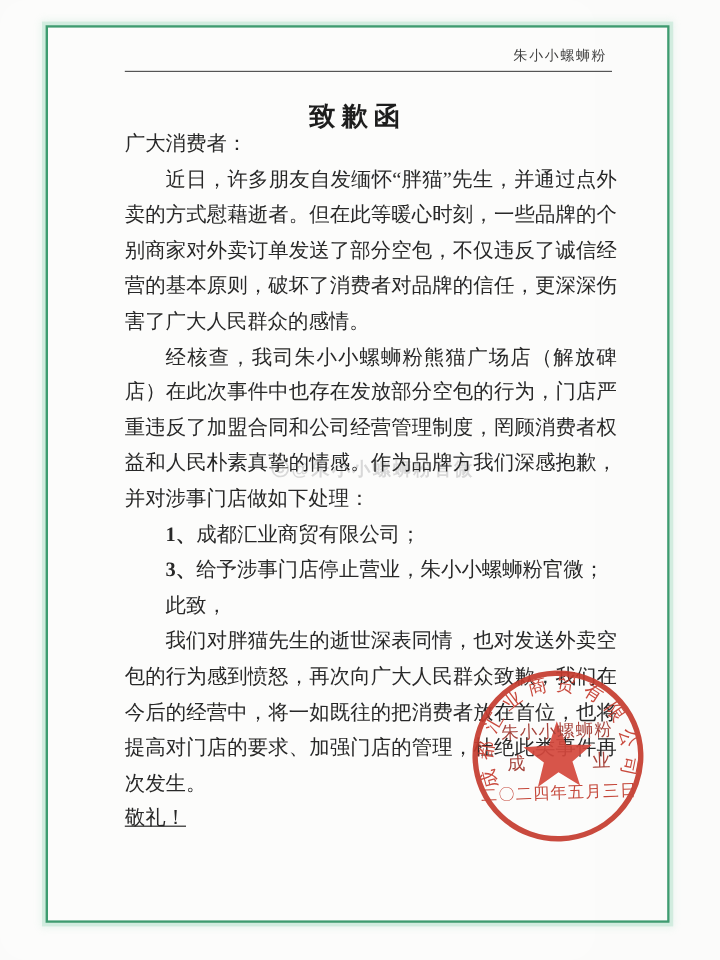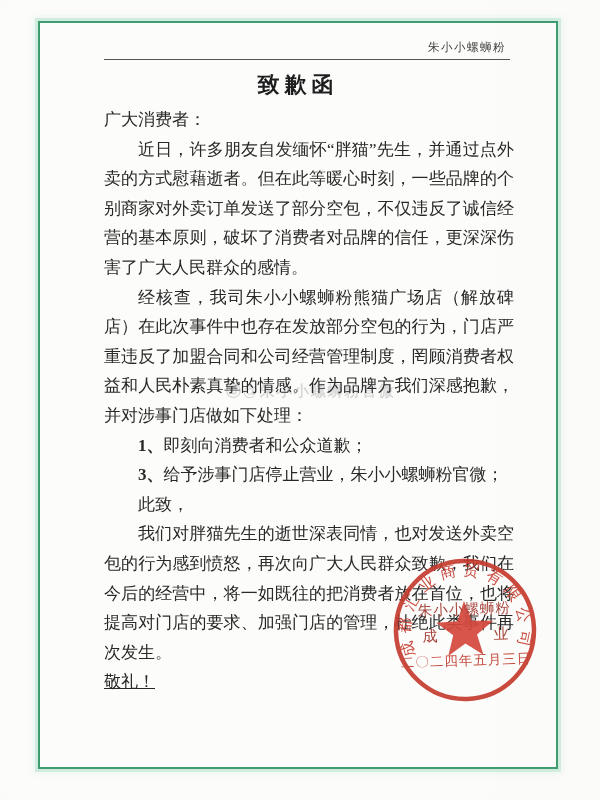--- a/index.html
+++ b/index.html
@@ -18,21 +18,21 @@
   }
   .letterhead{
     position:absolute;left:104px;top:36px;width:402px;height:23px;
     border-bottom:1.5px solid #555;
     text-align:right;
     font-size:11.5px;color:#3e3e3e;letter-spacing:1.5px;
     line-height:23px;padding-right:4px;
     z-index:2;
   }
   .title{
-    position:absolute;left:38px;top:70px;width:520px;margin:0;
+    position:absolute;left:38px;top:82px;width:520px;margin:0;
     text-align:center;
     font-size:22px;font-weight:bold;color:#1d1d1d;letter-spacing:5px;
     z-index:2;
   }
   .body{
     position:absolute;left:104px;top:105px;width:410px;
     font-size:17px;line-height:29.6px;color:#282828;
     text-align:justify;
     z-index:2;
   }
@@ -64,21 +64,21 @@
   <div class="letterhead">
     <span>朱小小螺蛳粉</span>
   </div>
 
   <h1 class="title">致歉函</h1>
 
   <div class="body">
     <p class="salutation">广大消费者：</p>
     <p class="indent">近日，许多朋友自发缅怀“胖猫”先生，并通过点外卖的方式慰藉逝者。但在此等暖心时刻，一些品牌的个别商家对外卖订单发送了部分空包，不仅违反了诚信经营的基本原则，破坏了消费者对品牌的信任，更深深伤害了广大人民群众的感情。</p>
     <p class="indent">经核查，我司朱小小螺蛳粉熊猫广场店（解放碑店）在此次事件中也存在发放部分空包的行为，门店严重违反了加盟合同和公司经营管理制度，罔顾消费者权益和人民朴素真挚的情感。作为品牌方我们深感抱歉，并对涉事门店做如下处理：</p>
-    <p class="indent list-line"><strong>1、</strong><span>即刻向消费者和公众道歉；</span></p>
+    <p class="indent list-line"><strong>1、</strong><span>成都汇业商贸有限公司；</span></p>
     <p class="indent list-line"><strong>3、</strong><span>给予涉事门店停止营业，朱小小螺蛳粉官微；</span></p>
     <p class="indent">此致，</p>
     <p class="indent">我们对胖猫先生的逝世深表同情，也对发送外卖空包的行为感到愤怒，再次向广大人民群众致歉，我们在今后的经营中，将一如既往的把消费者放在首位，也将提高对门店的要求、加强门店的管理，杜绝此类事件再次发生。</p>
     <p class="salute">敬礼！</p>
   </div>
 
   <div class="watermark">ⓒ@朱小小螺蛳粉官微</div>
 
   <svg class="seal" viewBox="0 0 160 160" aria-hidden="true">
     <circle cx="80" cy="79" r="69" fill="none" stroke="#c53b2e" stroke-width="4.5"></circle>

